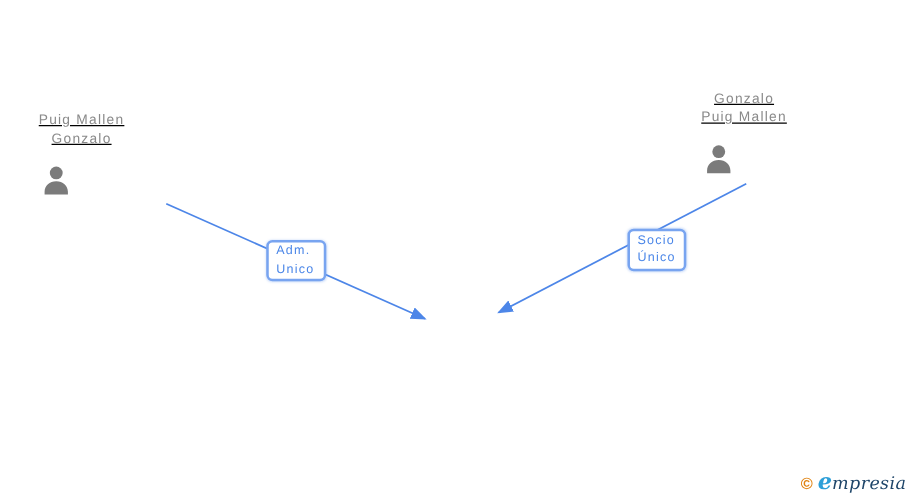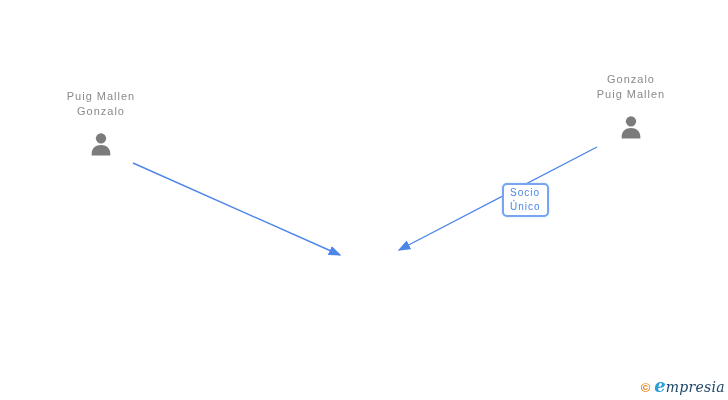--- a/index.html
+++ b/index.html
@@ -16,23 +16,24 @@
     left: 0; top: 0;
     width: 728px; height: 400px;
     z-index: 1;
   }
   
   .node {
     position: absolute;
     width: 140px;
     display: flex;
     flex-direction: column;
-    align-items: center;
+    align-items: flex-start;
     z-index: 2;
     cursor: pointer;
+    text-decoration: underline;
   }
   .person-name {
     color: #8a8a8a;
     font-size: 11px;
     line-height: 15px;
     letter-spacing: 1px;
     text-align: center;
     white-space: nowrap;
   }
   .person-glyph { margin-top: 12px; width: 28px; height: 28px; }
@@ -128,20 +129,24 @@
     </div>
     <div class="person-glyph">
       <svg viewBox="0 0 24 24" width="28" height="28">
         <circle cx="12" cy="6.3" r="4.4" fill="#7b7b7b"></circle>
         <path d="M12 12c-4.6 0-7.9 2.9-8 7.2V21h16v-1.8c-.1-4.3-3.4-7.2-8-7.2z" fill="#7b7b7b"></path>
       </svg>
     </div>
   </div>
 
 
+  <div class="edge-label label-adm">
+    <span>Adm.</span>
+    <span>Unico</span>
+  </div>
   <div class="edge-label label-socio">
     <span>Socio</span>
     <span>Único</span>
   </div>
 
   <div class="logo">
     <span class="logo-c">©</span>
     <span class="logo-word"><span class="logo-e">e</span><span class="logo-rest">mpresia</span></span>
   </div>
 

